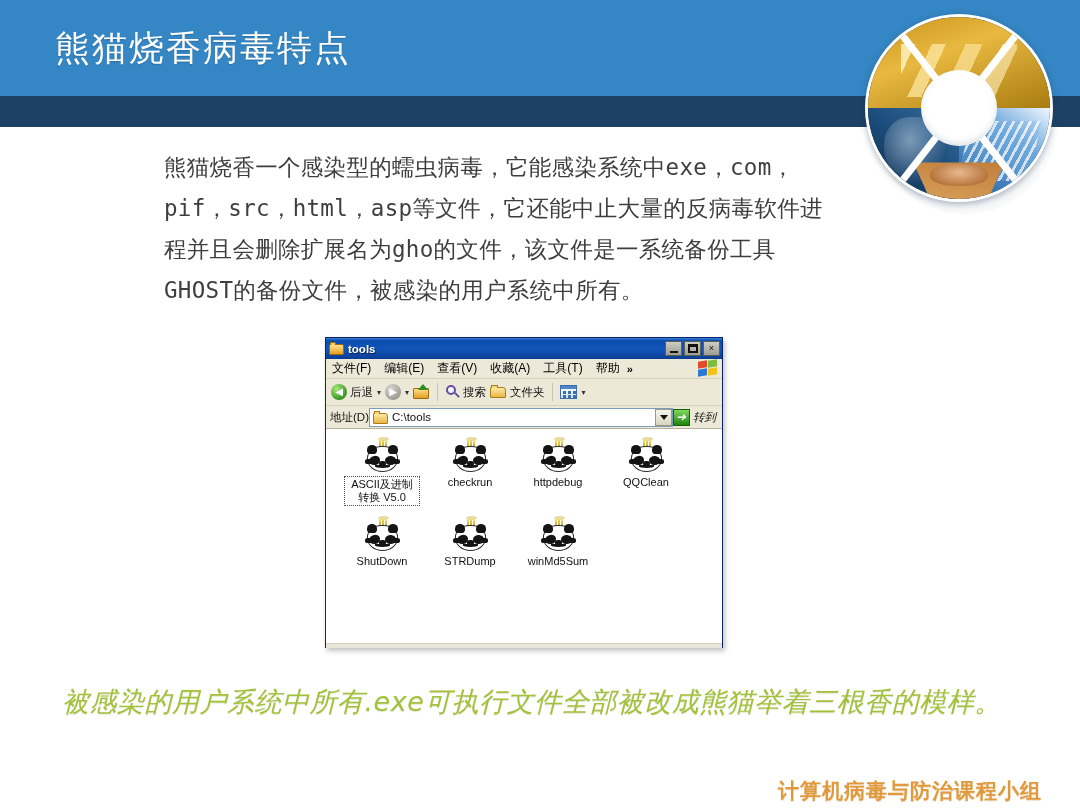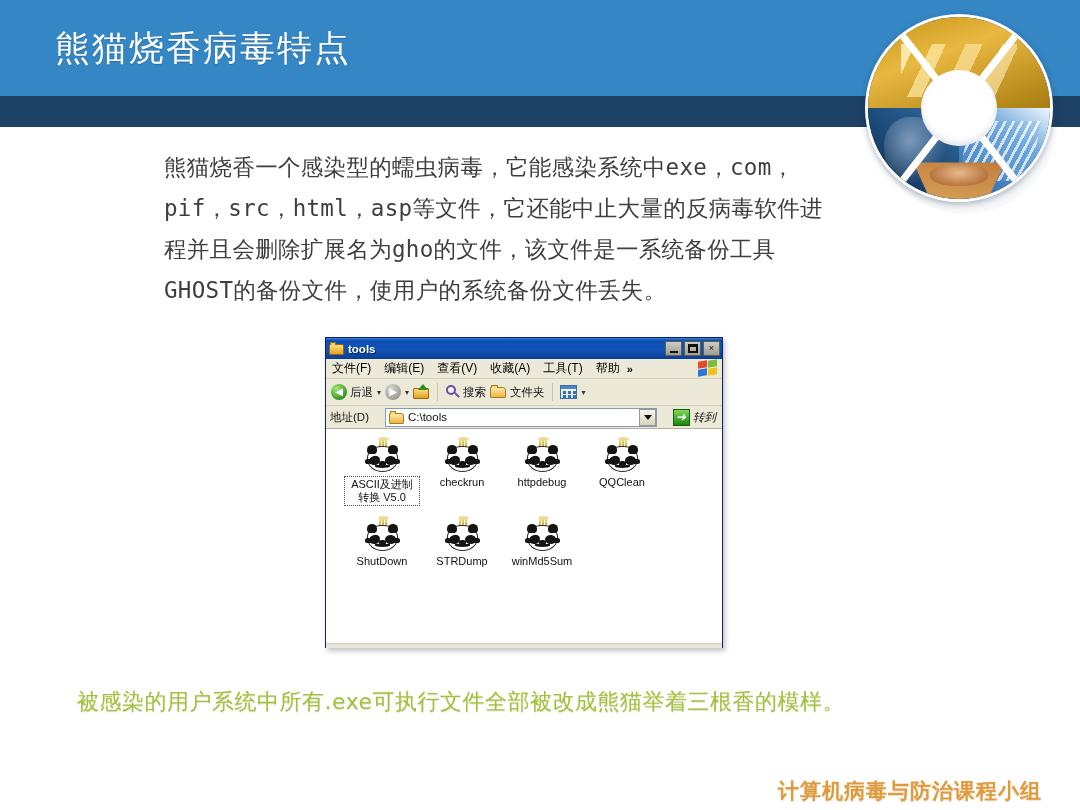--- a/index.html
+++ b/index.html
@@ -259,21 +259,21 @@
     border: 1px solid #3b6fa8;
   }
   .views-ic .bar { position: absolute; left: 1px; top: 1px; width: 15px; height: 3px; background: #4f86c6; }
   .views-ic .d {
     position: absolute; width: 3px; height: 3px; background: #3b6fa8;
   }
 
   .addressbar {
     height: 23px; background: #ece9d8;
     border-bottom: 1px solid #b6b29c;
-    display: flex; align-items: center; gap: 16px;
+    display: flex; align-items: center; gap: 0;
     padding: 0 4px; font-size: 11.5px; color: #111;
   }
   .addr-label { white-space: nowrap; }
   .addr-field {
     flex: 1 1 auto; height: 19px;
     background: #ffffff;
     border: 1px solid #7f9db9;
     display: flex; align-items: center; gap: 4px;
     padding-left: 3px;
     position: relative;
@@ -318,21 +318,21 @@
   .filearea {
     background: #ffffff;
     height: 219px;
     position: relative;
     padding: 8px 0 0 8px;
   }
   .icon-grid {
     display: grid;
     grid-template-columns: repeat(4, 80px);
     grid-auto-rows: 79px;
-    gap: 0px 0px;
+    gap: 0px 8px;
     padding-left: 8px;
   }
   .file-cell {
     width: 80px;
     display: flex; flex-direction: column; align-items: center;
     padding-top: 3px;
   }
   .panda {
     width: 33px; height: 33px; position: relative;
     image-rendering: pixelated;
@@ -391,27 +391,28 @@
     background: #ffffff;
   }
 
   .statusstrip {
     position: absolute; left: 0; bottom: 0; width: 100%; height: 5px;
     background: #e8e6d8; border-top: 1px solid #d4d0bb;
   }
 
   
   .caption-green {
-    position: absolute; left: 77px; top: 688px;
+    position: absolute; left: 62px; top: 688px;
     font-family: "DejaVu Sans", "Liberation Sans", sans-serif;
-    font-size: 22px; line-height: 28px;
+    font-size: 27px; line-height: 28px;
     color: #a3c13a;
     letter-spacing: 0.5px;
     white-space: nowrap;
     text-shadow: 0 1px 1px rgba(140,150,90,0.25);
+    font-style: italic;
   }
 
   
   .footer-text {
     position: absolute; right: 38px; top: 778px;
     font-size: 21px; line-height: 26px;
     color: #e09a3c;
     font-weight: bold;
     letter-spacing: 1px;
     white-space: nowrap;
@@ -439,21 +440,21 @@
       <div class="logo-spoke sp3"></div>
       <div class="logo-spoke sp4"></div>
       <div class="logo-hub"></div>
     </div>
   </div>
 
   <div class="body-text">
     <div>熊猫烧香一个感染型的蠕虫病毒，它能感染系统中exe，com，</div>
     <div>pif，src，html，asp等文件，它还能中止大量的反病毒软件进</div>
     <div>程并且会删除扩展名为gho的文件，该文件是一系统备份工具</div>
-    <div>GHOST的备份文件，使用户的系统备份文件丢失。</div>
+    <div>GHOST的备份文件，被感染的用户系统中所有。</div>
   </div>
 
   <div class="explorer">
 
     <div class="titlebar">
       <div class="tb-folder">
         <div class="back"></div>
           <div class="tab"></div>
       </div>
       <div class="tb-title">tools</div>

